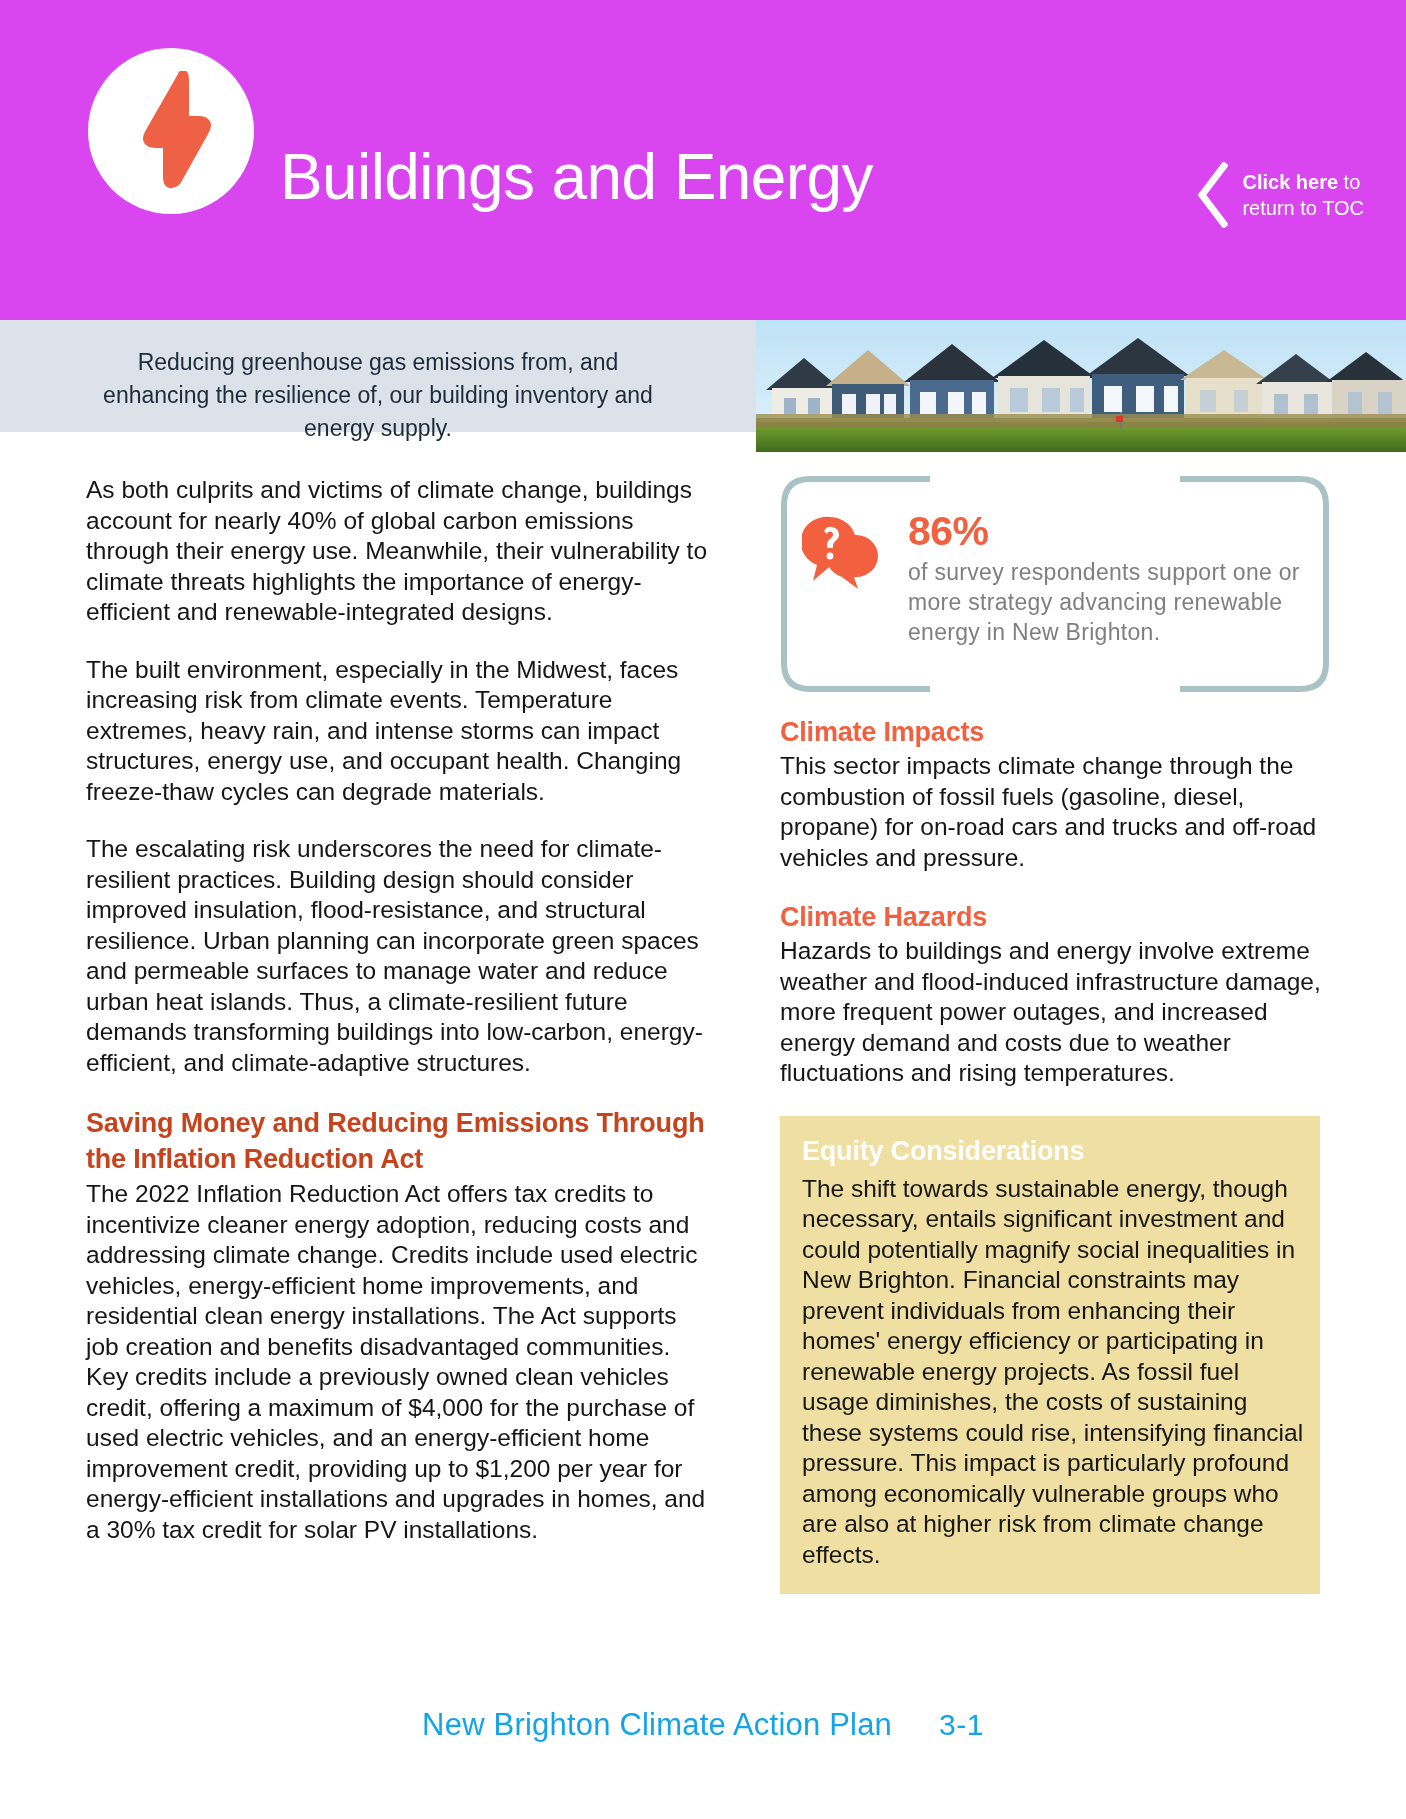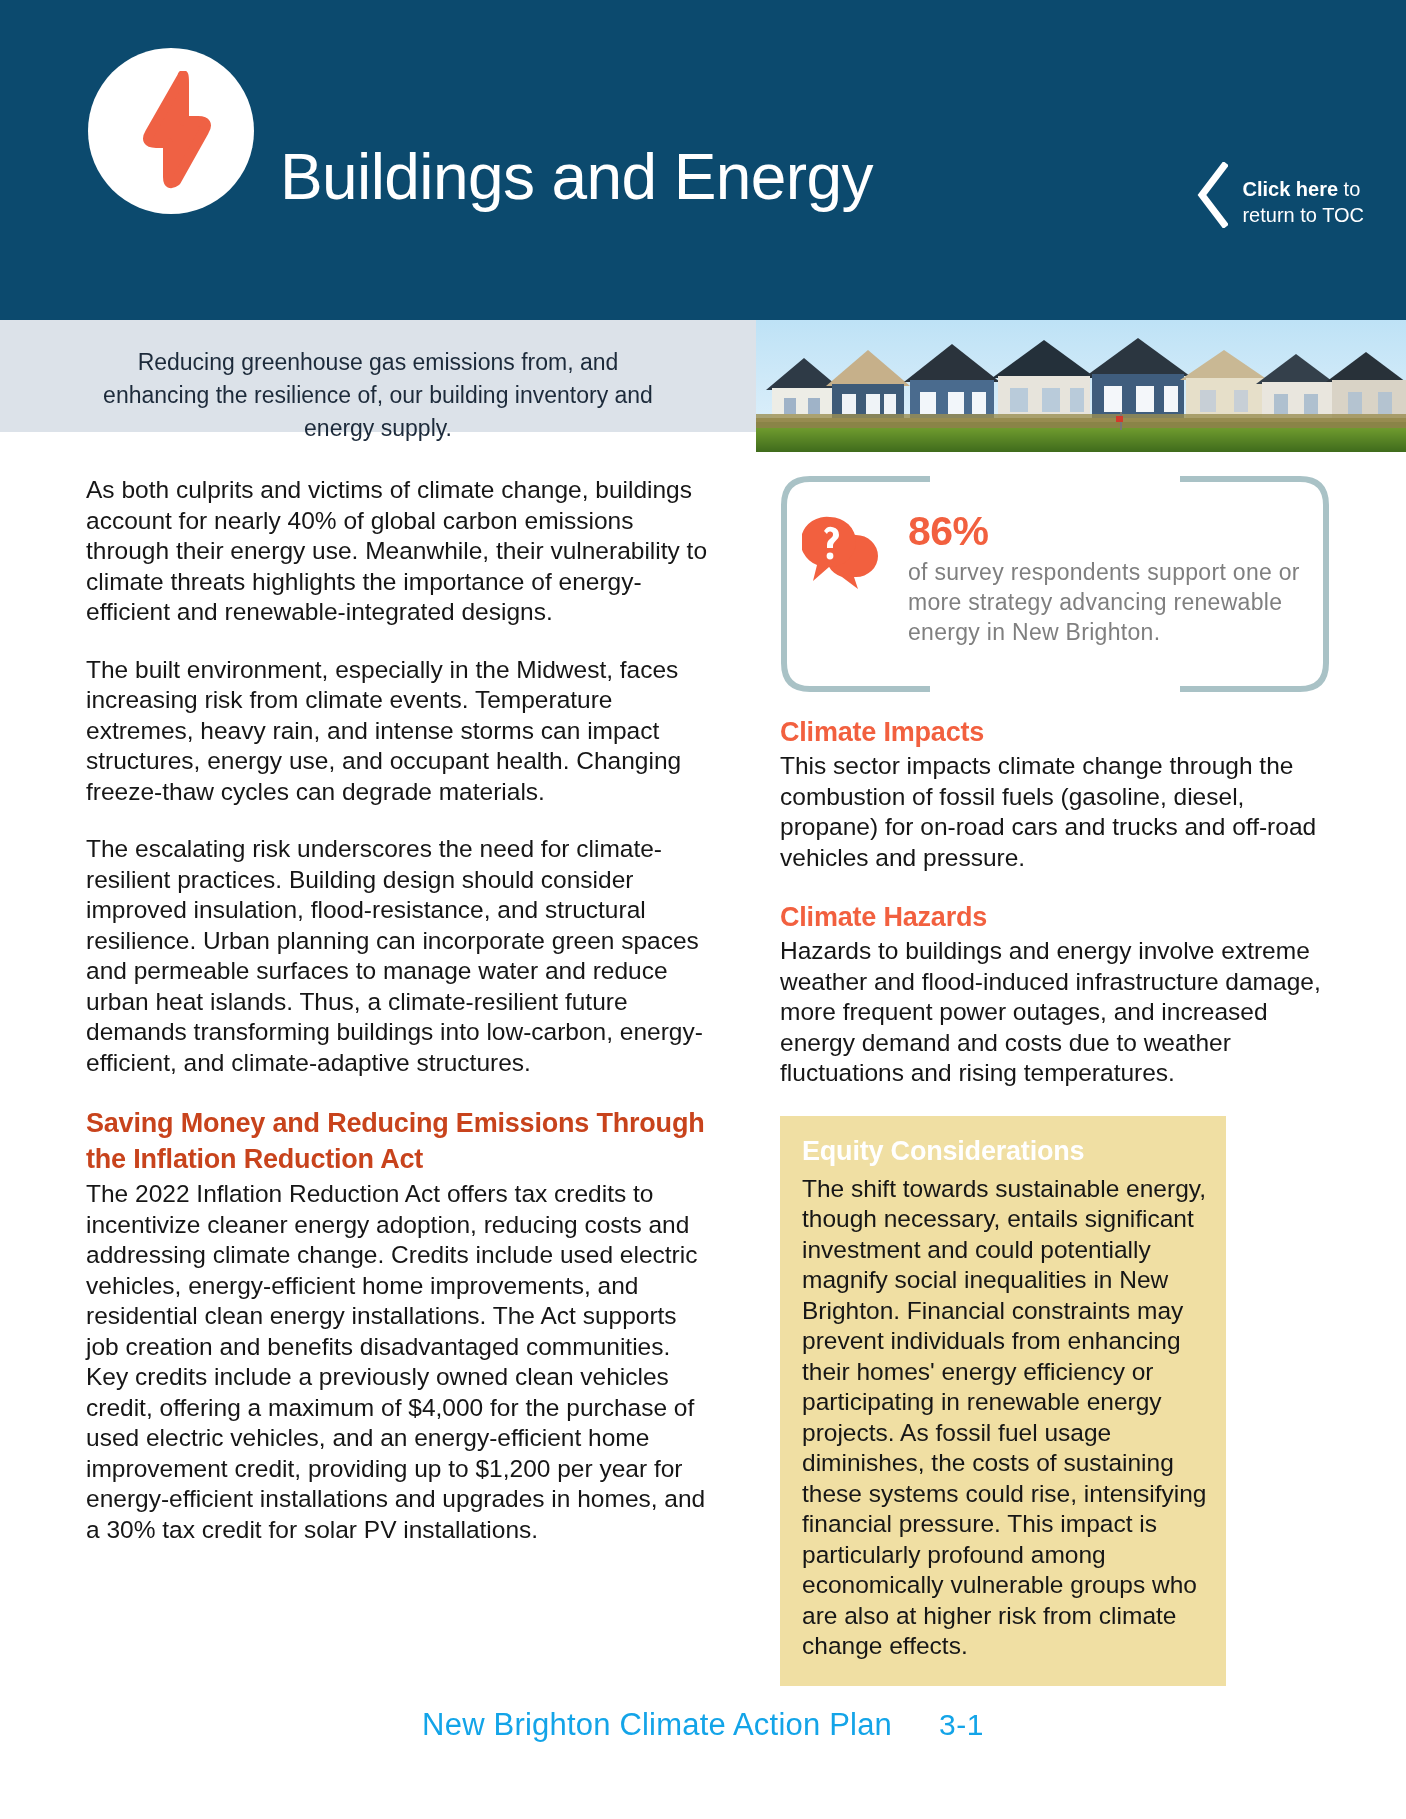--- a/index.html
+++ b/index.html
@@ -13,21 +13,21 @@
     overflow: hidden;
     position: relative;
   }
 
   
   .header-band {
     position: absolute;
     left: 0; top: 0;
     width: 1406px;
     height: 320px;
-    background: #0c4a6e;
+    background: #d946ef;
   }
 
   .logo-circle {
     position: absolute;
     left: 88px; top: 48px;
     width: 166px; height: 166px;
     border-radius: 50%;
     background: #ffffff;
   }
   .logo-bolt {
@@ -45,21 +45,21 @@
     color: #ffffff;
     letter-spacing: -0.6px;
     line-height: 1;
     white-space: nowrap;
   }
 
   .toc-link {
     position: absolute;
     right: 42px; top: 162px;
     display: flex;
-    align-items: flex-end;
+    align-items: center;
     gap: 14px;
   }
   .toc-chevron { width: 32px; height: 66px; flex: 0 0 auto; }
   .toc-text {
     color: #ffffff;
     font-size: 20px;
     line-height: 26px;
     white-space: nowrap;
   }
   .toc-text .bold { font-weight: 700; }
@@ -161,21 +161,21 @@
     color: #7f7f7f;
     letter-spacing: 0.3px;
     margin-top: 4px;
   }
 
   
   .equity-box {
     margin-top: 24px;
     background: #F0DFA3;
     padding: 18px 10px 24px 22px;
-    width: 446px;
+    width: 540px;
   }
   .equity-title {
     font-size: 27px;
     font-weight: 700;
     color: #ffffff;
     letter-spacing: -0.2px;
     line-height: 34px;
     margin-bottom: 6px;
   }
   .equity-text {

